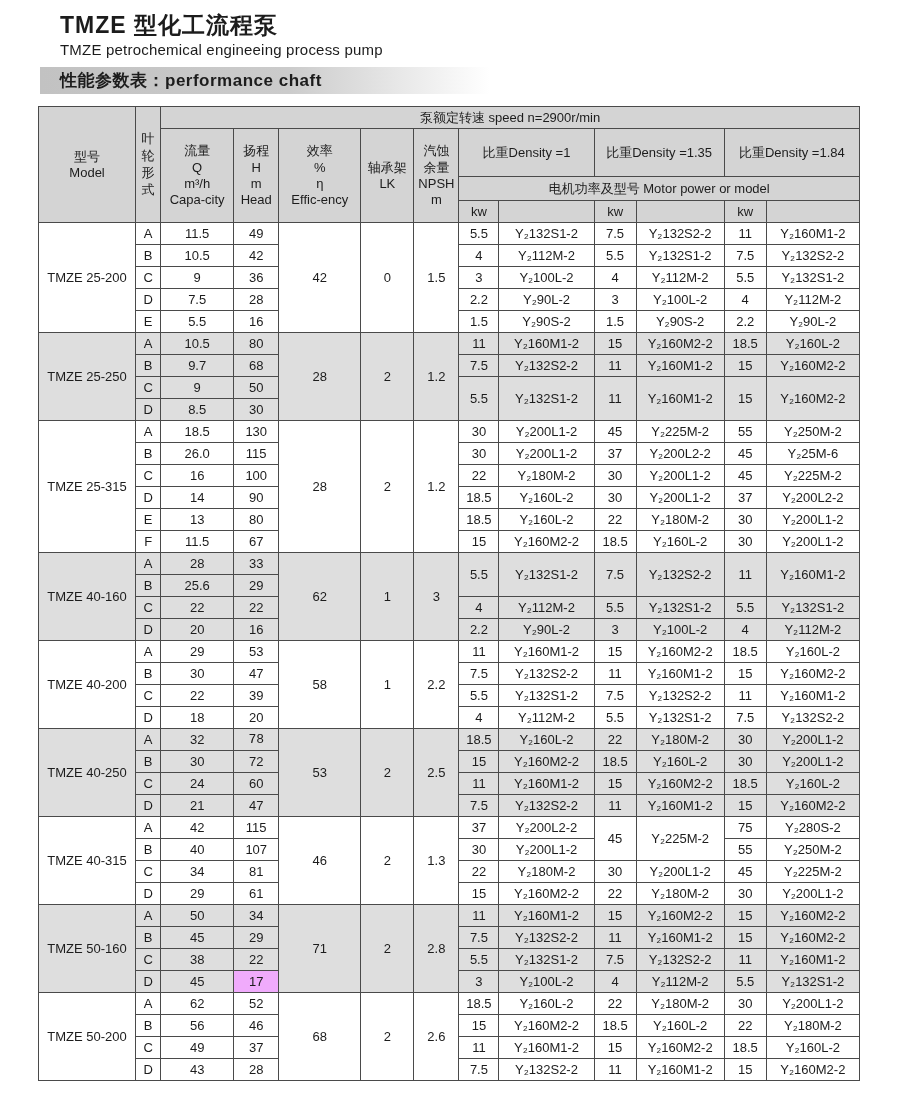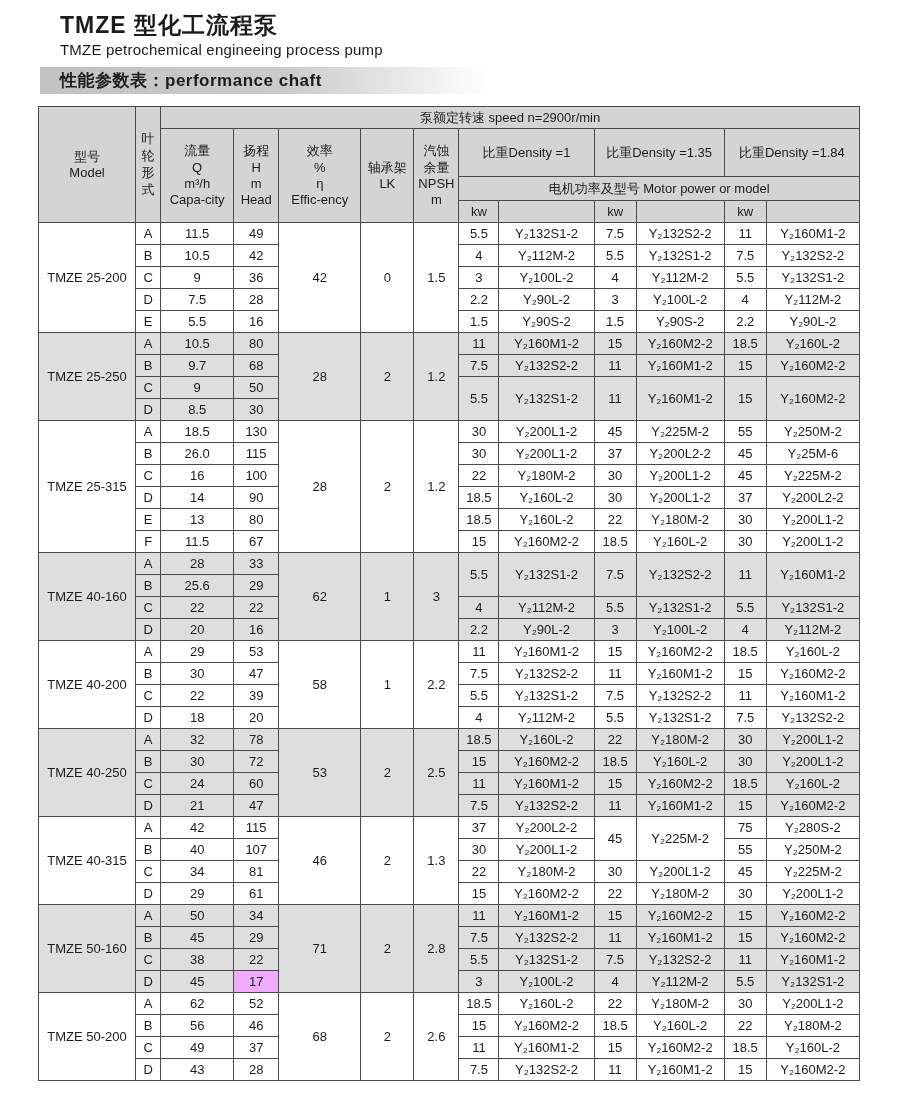--- a/index.html
+++ b/index.html
@@ -372,21 +372,21 @@
         <td>Y₂112M-2</td>
         <td>5.5</td>
         <td>Y₂132S1-2</td>
         <td>7.5</td>
         <td>Y₂132S2-2</td>
       </tr>
       <tr class="band">
         <td rowspan="4" style="background: rgb(222, 222, 222);">TMZE 40-250</td>
         <td style="background: rgb(222, 222, 222);">A</td>
         <td style="background: rgb(222, 222, 222);">32</td>
-        <td style="background: rgb(222, 222, 222);">78</td>
+        <td style="background: rgb(222, 222, 222); font-family: Liberation Mono, monospace;">78</td>
         <td rowspan="4" style="background: rgb(222, 222, 222);">53</td>
         <td rowspan="4" style="background: rgb(222, 222, 222);">2</td>
         <td rowspan="4" style="background: rgb(222, 222, 222);">2.5</td>
         <td style="background: rgb(222, 222, 222);">18.5</td>
         <td style="background: rgb(222, 222, 222);">Y₂160L-2</td>
         <td style="background: rgb(222, 222, 222);">22</td>
         <td style="background: rgb(222, 222, 222);">Y₂180M-2</td>
         <td style="background: rgb(222, 222, 222);">30</td>
         <td style="background: rgb(222, 222, 222);">Y₂200L1-2</td>
       </tr>

